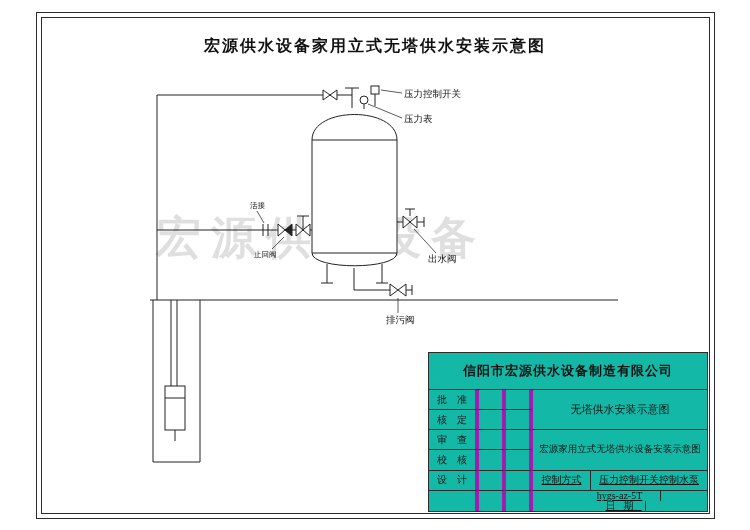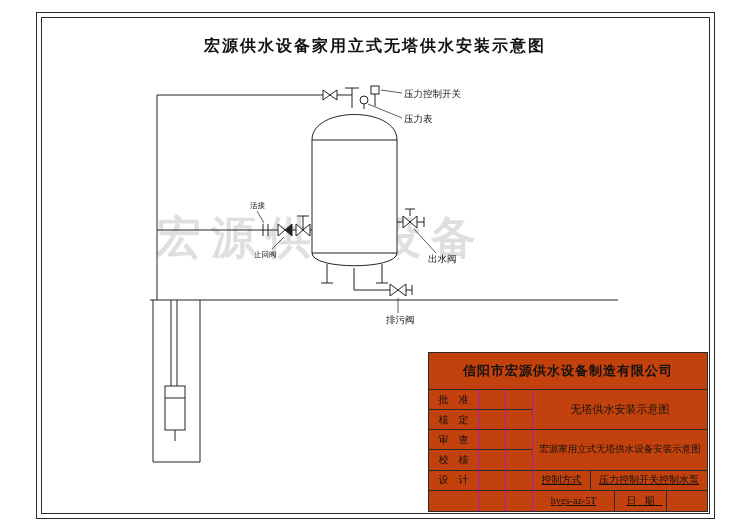--- a/index.html
+++ b/index.html
@@ -32,33 +32,33 @@
   svg.diagram .fillsolid { fill:#222; }
   svg.diagram .leader { stroke:#333; stroke-width:0.8; }
   svg.diagram text {
     stroke:none; fill:#111; font-family:"Liberation Serif", serif; font-size:9.5px;
   }
   svg.diagram text.sm { font-size:7.5px; }
 
   
   .titleblock {
     position:absolute; left:428px; top:352px; width:280px; height:160px; z-index:3;
-    border:1px solid #2b2b2b; box-sizing:border-box; background:#c2410c;
+    border:1px solid #2b2b2b; box-sizing:border-box; background:#14b8a6;
     display:grid;
     grid-template-columns:50px 27px 27px 1fr;
     grid-template-rows:37px repeat(6, 1fr);
     font-size:10px;
   }
   .tb-cell {
-    border-right:1px solid #a21caf; border-bottom:1px solid #2b2b2b;
+    border-right:4px solid #a21caf; border-bottom:1px solid #2b2b2b;
     display:flex; align-items:center; justify-content:center;
     box-sizing:border-box; overflow:hidden; white-space:nowrap;
   }
   .no-r { border-right:none; }
-  .no-b { border-bottom:none; }
+  .no-b { border-bottom:none;flex-direction:column; }
   .tb-company { grid-column:1 / 5; grid-row:1; font-size:13px; font-weight:700; letter-spacing:1px; }
   .tb-label { letter-spacing:10px; padding-left:10px; }
   .tb-doc1 { grid-column:4; grid-row:2 / 4; font-size:11px; }
   .tb-doc2 { grid-column:4; grid-row:4 / 6; font-size:9.5px; }
   .tb-ctrlrow { grid-column:4; grid-row:6; display:flex; padding:0; }
   .tb-lastrow { grid-column:4; grid-row:7; display:flex; padding:0; }
   .tb-sub {
     display:flex; align-items:center; justify-content:center;
     border-right:1px solid #2b2b2b; box-sizing:border-box; height:100%;
     white-space:nowrap; overflow:hidden;text-decoration:underline;

